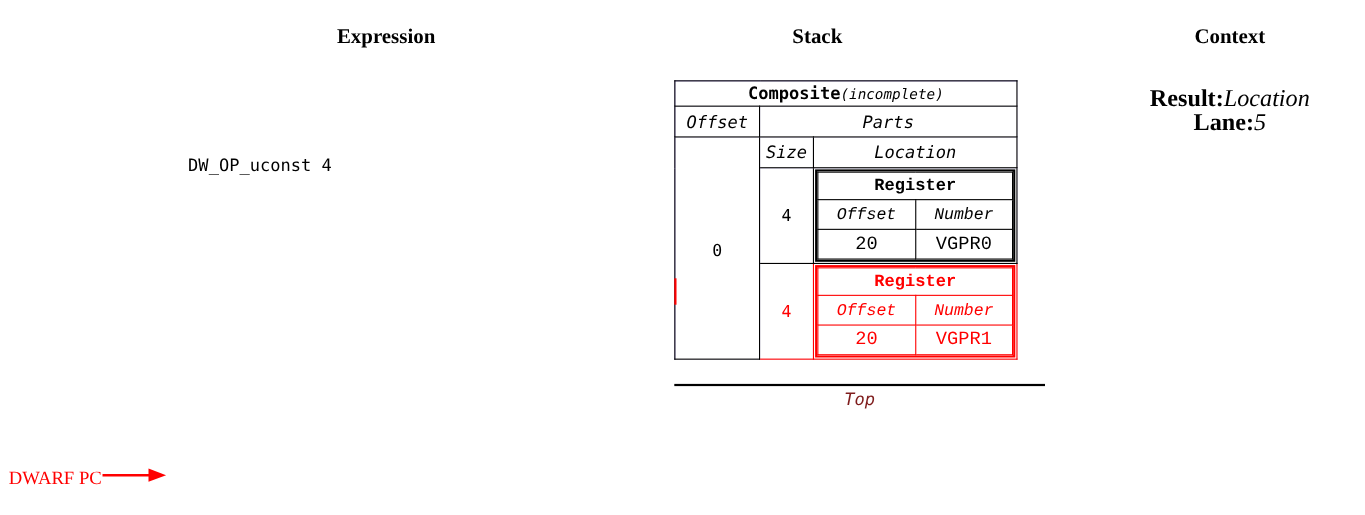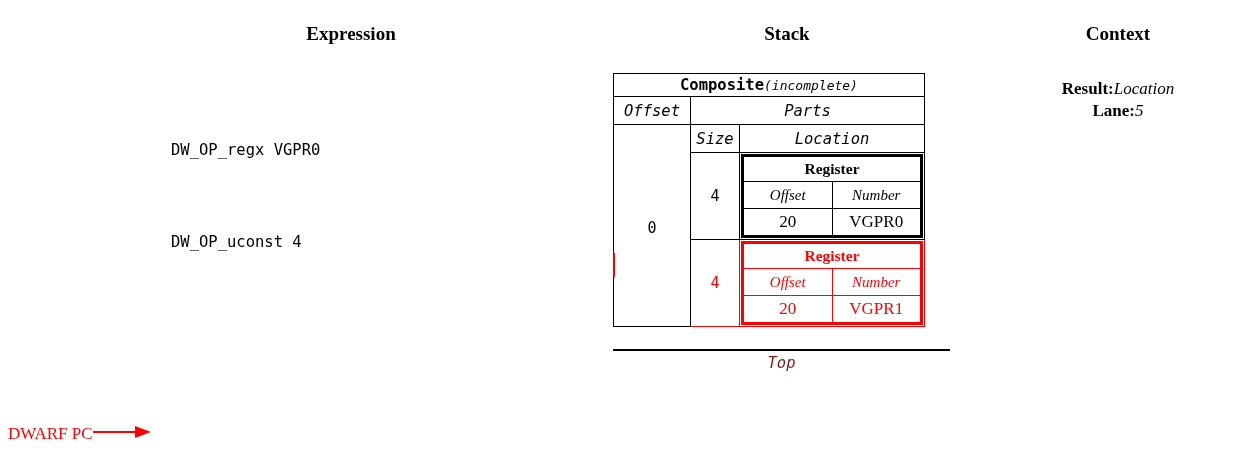--- a/index.html
+++ b/index.html
@@ -20,21 +20,21 @@
   .col-heading {
     position: absolute;
     font-family: "Liberation Serif", serif;
     font-weight: bold;
     font-size: 19px;
     text-align: center;
     white-space: nowrap;
     color: #000000;
   }
   #heading-expression { left: 240px; top: 23px; width: 222px; }
-  #heading-stack      { left: 676px; top: 23px; width: 222px; }
+  #heading-stack      { left: 632px; top: 23px; width: 222px; }
   #heading-context    { left: 1007px; top: 23px; width: 222px; }
 
   
   #expression-list {
     position: absolute;
     left: 171px;
     top: 74px;
     font-family: "DejaVu Sans Mono", monospace;
     font-size: 15.5px;
     line-height: 30.6px;
@@ -120,21 +120,21 @@
     padding-top: 4px;
     font-size: 15px;
   }
 
   
   .loc-cell { padding: 1px !important; vertical-align: middle; }
   table.reg-tbl {
     border-collapse: collapse;
     table-layout: fixed;
     width: 100%;
-    font-family: Liberation Serif, serif;
+    font-family: Liberation Mono, monospace;
     background: #fff;
   }
   table.reg-tbl td {
     border: 1.4px solid #000;
     padding: 0;
     text-align: center;
     vertical-align: middle;
     height: 26px;
   }
   table.reg-tbl .reg-title {
@@ -196,37 +196,36 @@
   }
 
   
   #context-block {
     position: absolute;
     left: 1007px;
     top: 78px;
     width: 222px;
     text-align: center;
     font-family: "Liberation Serif", serif;
-    font-size: 17px;
+    font-size: 22px;
     line-height: 22px;
     color: #000;
   }
   #context-block .ctx-row { white-space: nowrap; }
   #context-block .ctx-key { font-weight: bold; }
   #context-block .ctx-val { font-style: italic; }
 </style>
 </head>
 <body>
 
 <div id="heading-expression" class="col-heading">Expression</div>
 <div id="heading-stack" class="col-heading">Stack</div>
 <div id="heading-context" class="col-heading">Context</div>
 
 <div id="expression-list">
-  <div class="expr-line">DW_OP_regx VGPR0</div>
   <div class="expr-line">DW_OP_uconst 4</div>
   
   
   
   
   
   
   
   
 </div>

